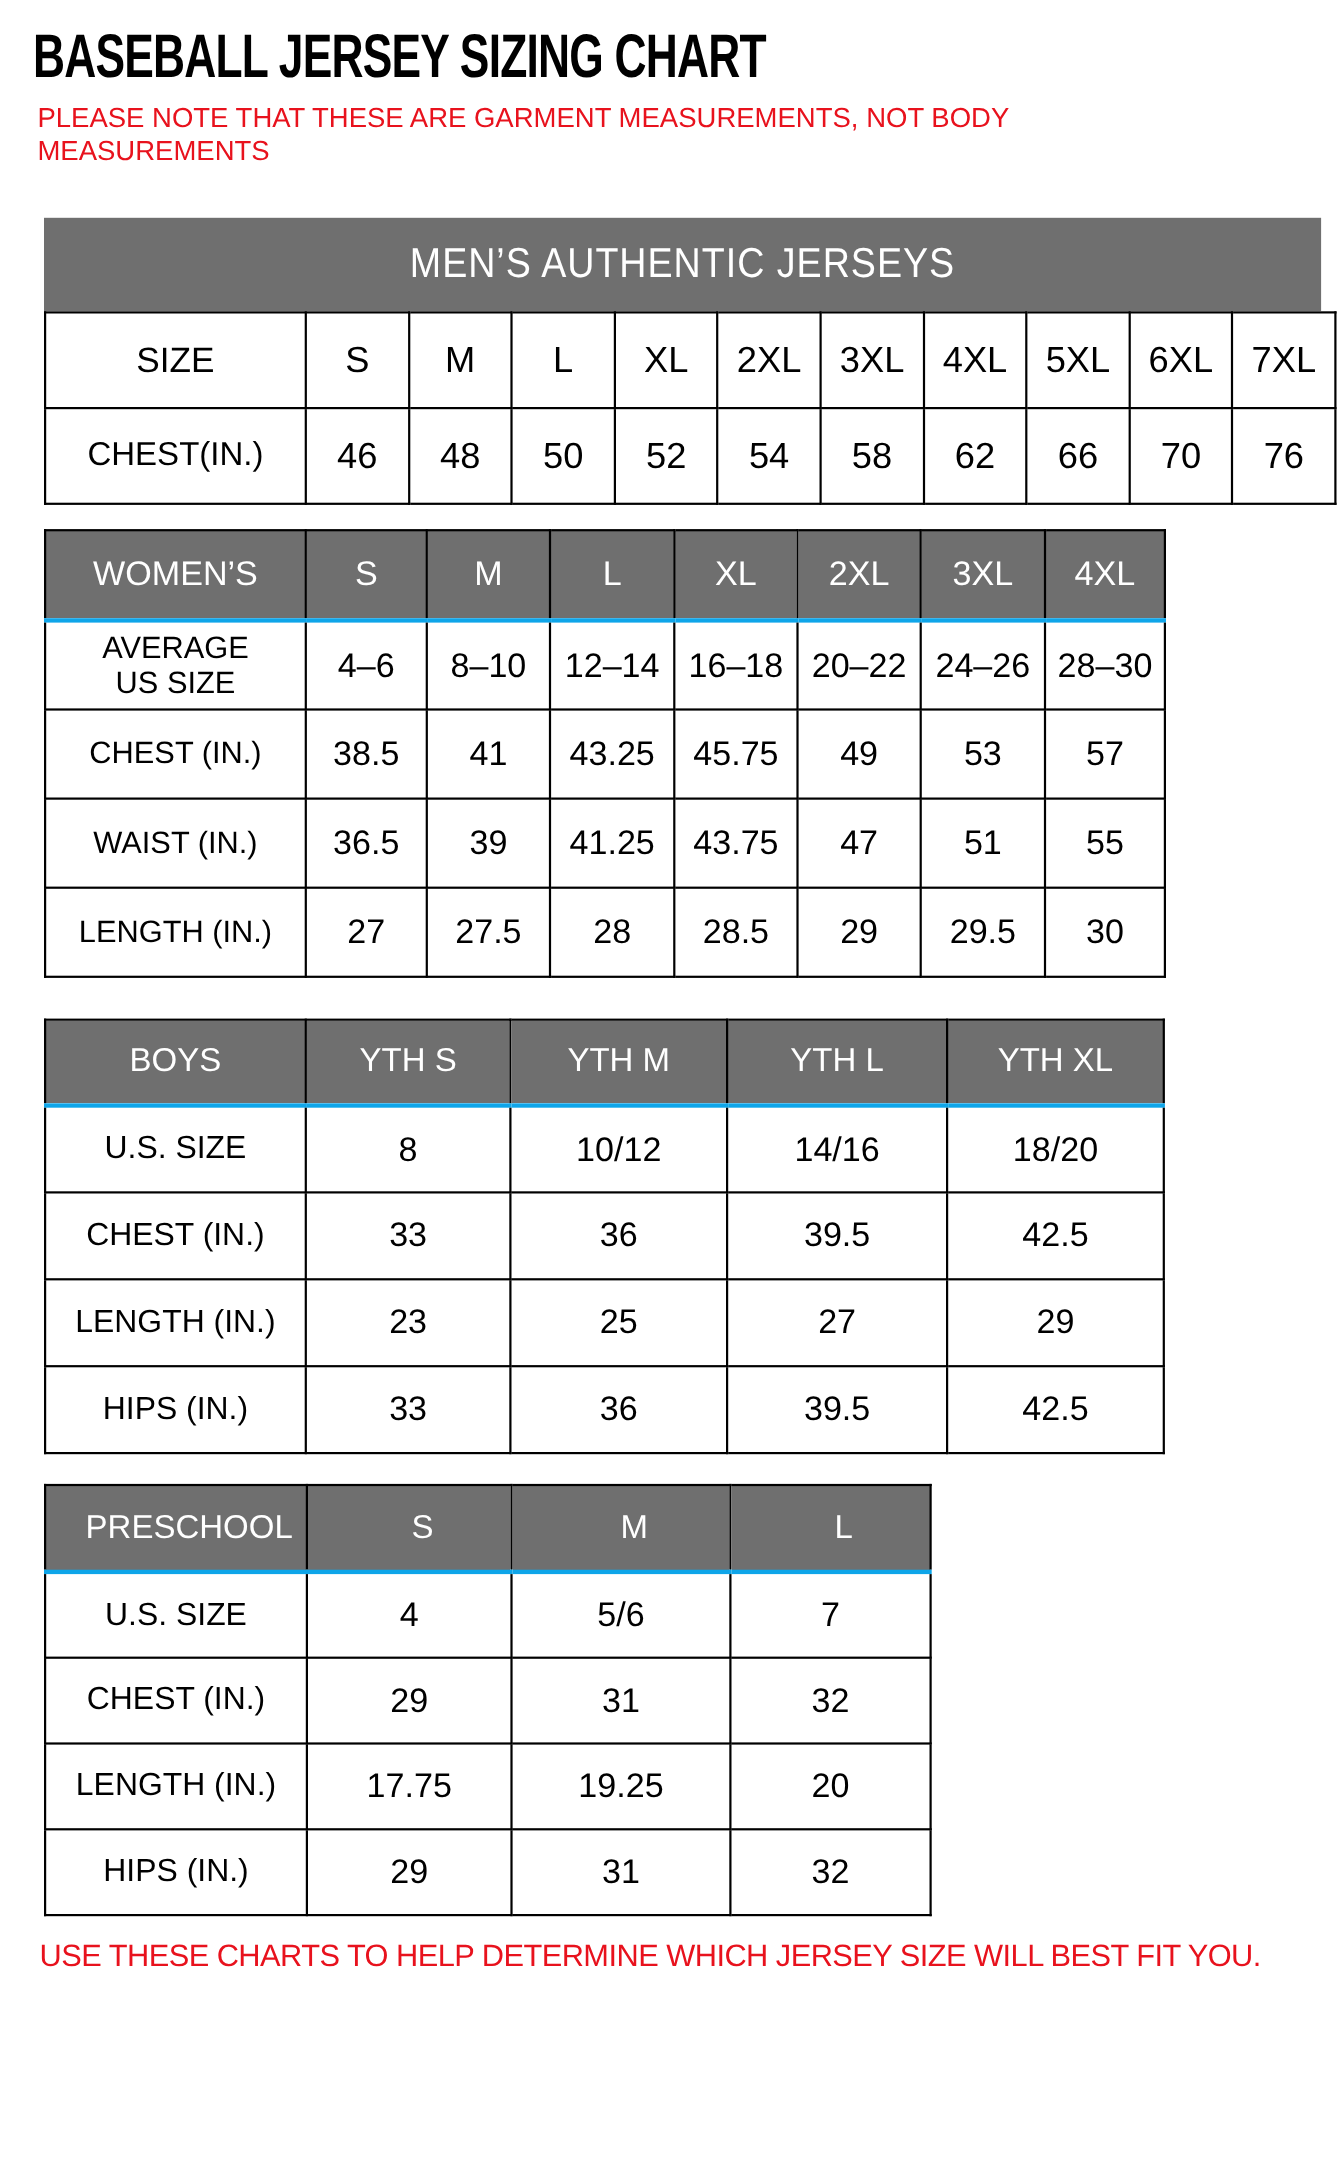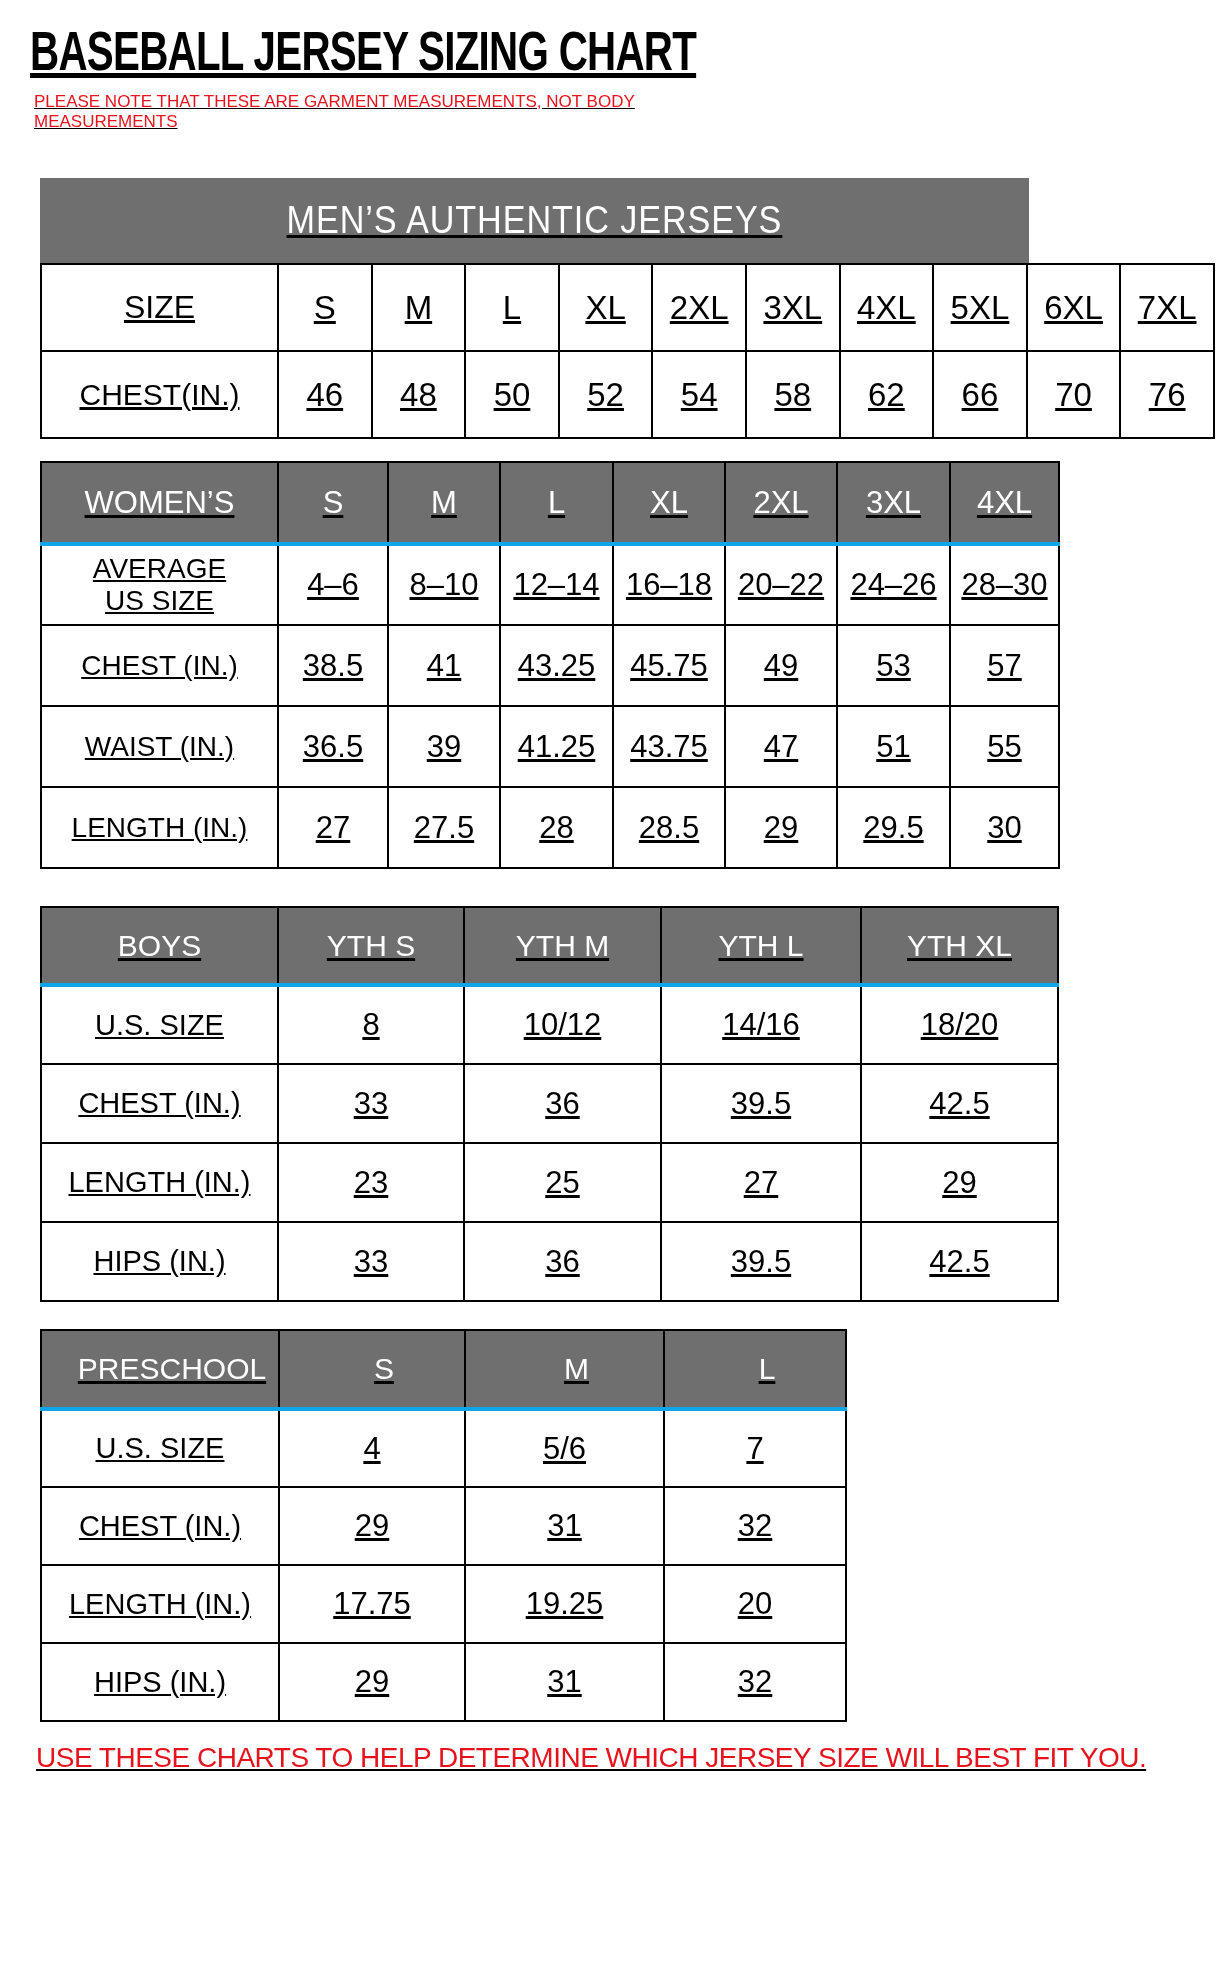--- a/index.html
+++ b/index.html
@@ -3,41 +3,40 @@
 <meta charset="utf-8">
 <style>
   * { margin:0; padding:0; box-sizing:border-box; }
   html,body { background:#ffffff; }
   .sheet{
     position:relative;
     width:1220px; height:1974px;
     background:#ffffff; overflow:hidden;
     font-family:"Liberation Sans", sans-serif;
     color:#000;
-    text-decoration:underline;
   }
   
   .page-title{
     margin:20px 0 0 30px;
     font-size:56px; font-weight:bold; line-height:1.1;
     letter-spacing:-1px; white-space:nowrap;
     transform:scaleX(0.72); transform-origin:left center;
     color:#000;
   }
   .note{
     margin:10px 0 0 34px;
     max-width:930px;
-    font-size:17px; line-height:1.22;
+    font-size:25px; line-height:1.22;
     white-space:pre-line;
     color:var(--red);
   }
   
   .tblwrap{ margin-left:40px; }
   .banner{
-    width:989px; height:85px; margin-left:40px; margin-top:45px;
+    width:1161px; height:85px; margin-left:40px; margin-top:45px;
     background:var(--gray);
     display:flex; align-items:center; justify-content:center;
   }
   .banner span{
     color:#fff; font-size:38px; letter-spacing:1px;
     display:inline-block; transform:scaleX(0.9); white-space:nowrap;
   }
   table{ border-collapse:collapse; table-layout:fixed; background:#fff; }
   th,td{
     border:2px solid #000;

